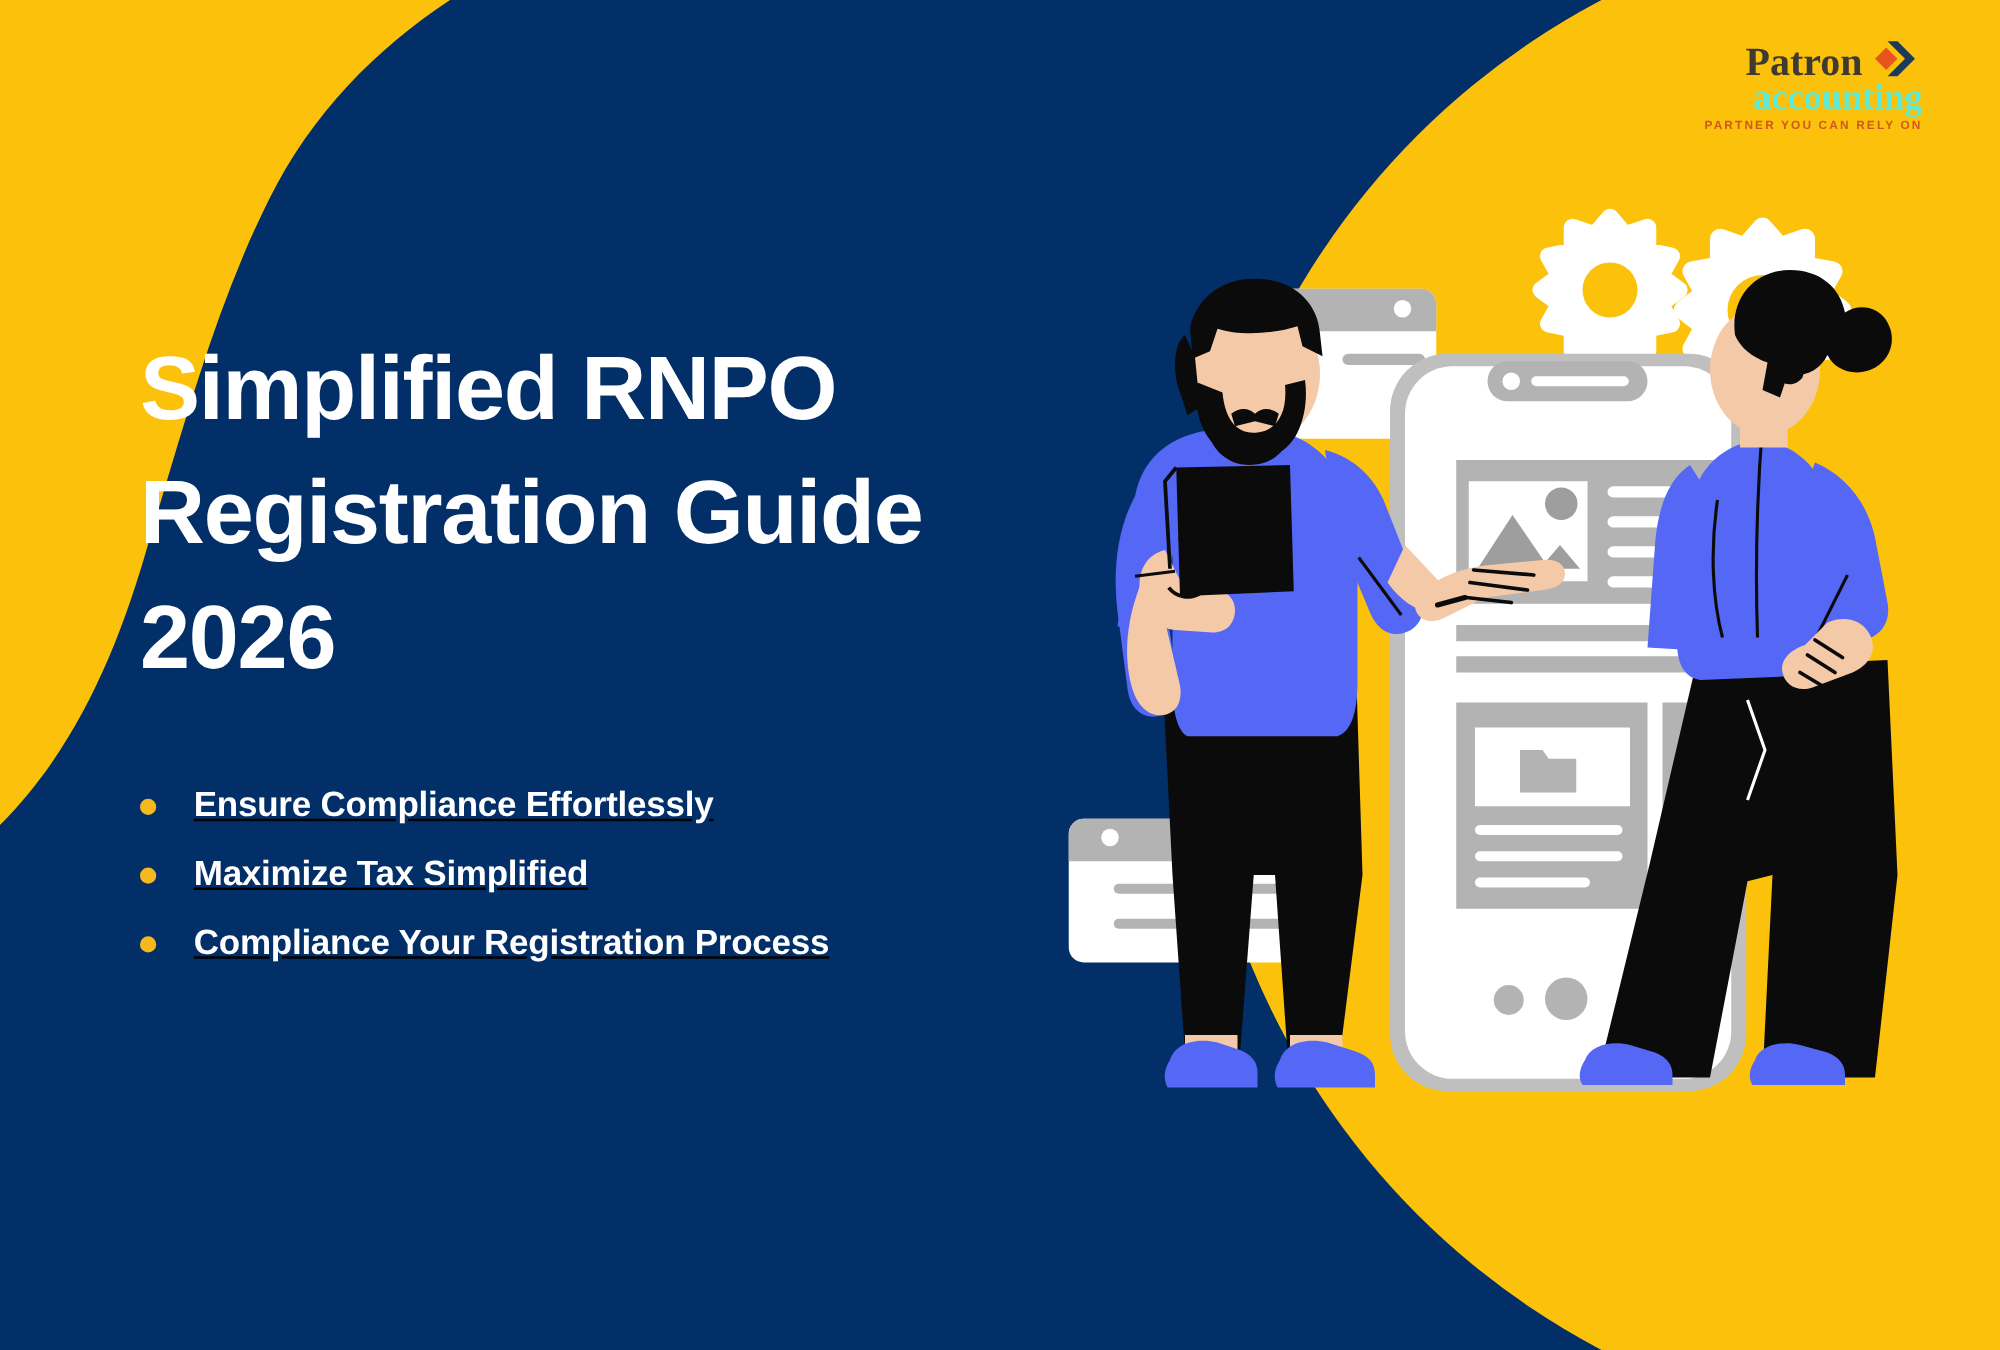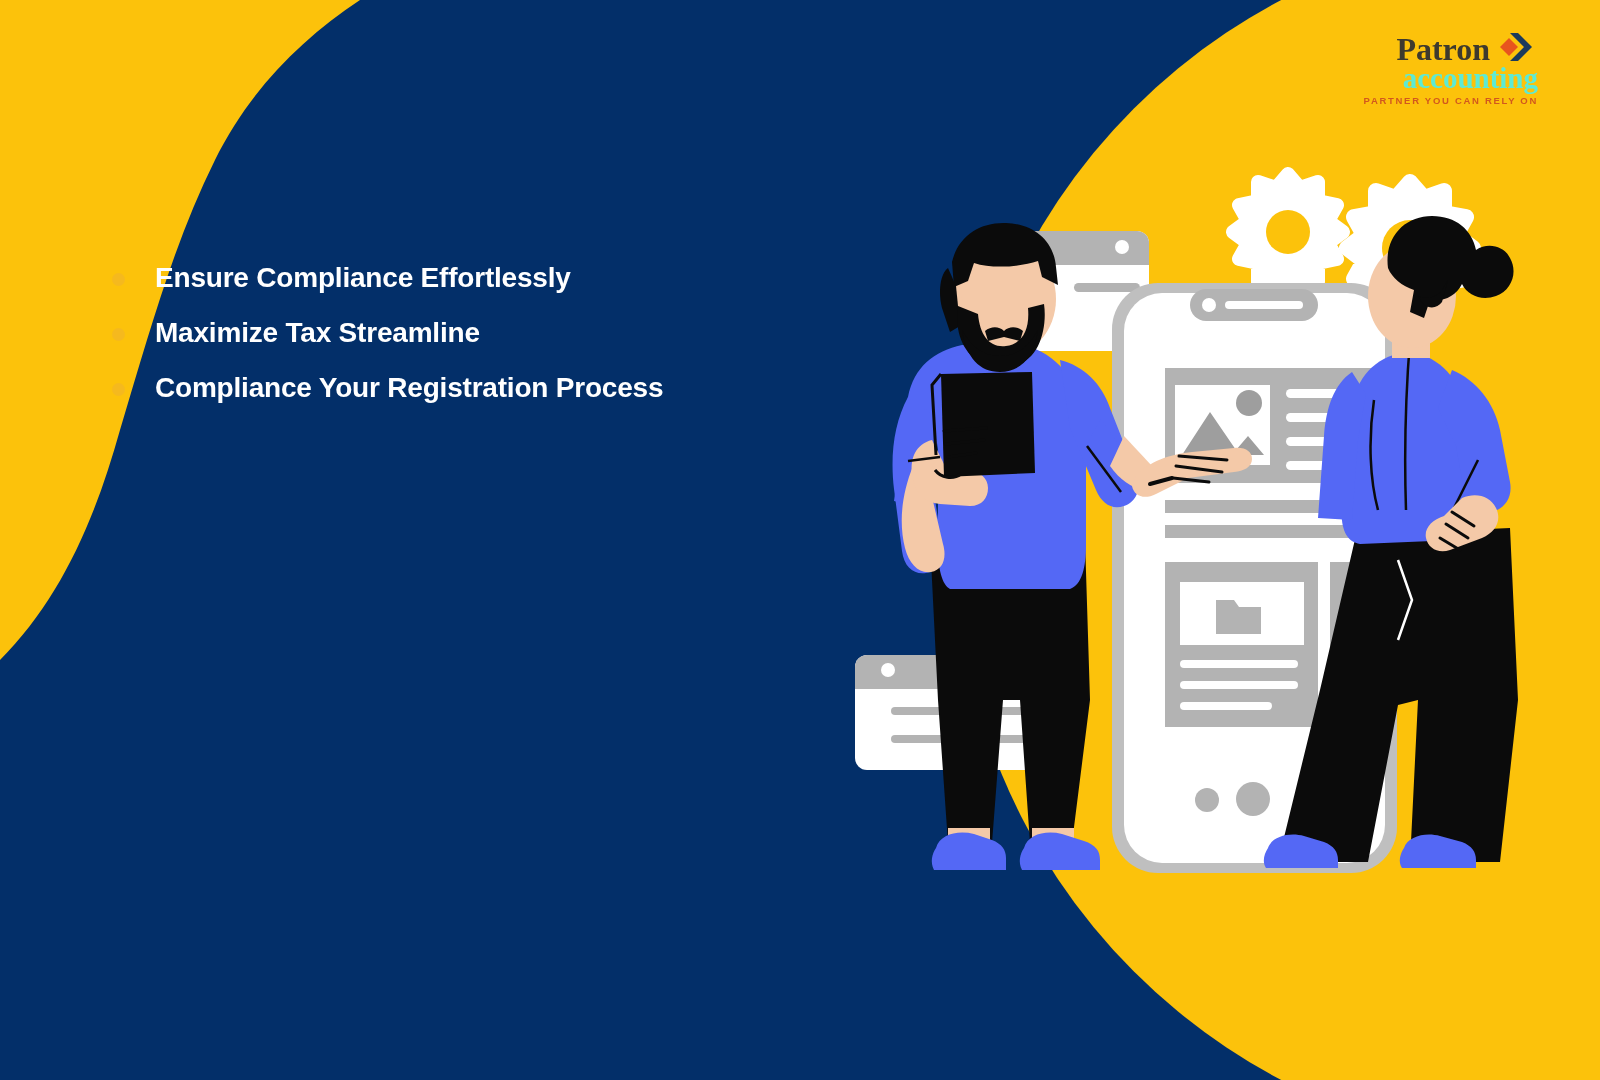--- a/index.html
+++ b/index.html
@@ -15,21 +15,21 @@
   
   .content { position:absolute; left:112px; top:262px; width:760px; z-index:20; }
   .headline {
     color:#ffffff;
     font-size:72px;
     font-weight:bold;
     line-height:1.38;
     letter-spacing:-1px;
     white-space:pre-line;
   }
-  .bullets { list-style:none; }
+  .bullets { margin-top:68px; list-style:none;text-decoration:underline; }
   .bullet-row { display:flex; align-items:center; margin-bottom:23px; }
   .bullet-dot {
     width:13px; height:13px; border-radius:50%;
     background:#F5B91E; flex:0 0 13px; margin-right:30px;
     position:relative; top:1px;
   }
   .bullet-text {
     color:#ffffff; font-size:28px; font-weight:bold; letter-spacing:-0.2px;
   }
 
@@ -214,29 +214,32 @@
         <ellipse cx="1412" cy="296" rx="44" ry="52" fill="#F4C9A8"></ellipse>
 
         <path d="M1388,268 c-4,-30 16,-52 44,-52 c24,0 40,14 44,34 c12,-8 28,-4 34,8 c8,14 2,32 -14,38 c-14,5 -28,0 -34,-12
                  c-6,12 -18,18 -32,16 l-6,18 l-14,-6 l4,-22 c-12,-4 -22,-12 -26,-22 z" fill="#0B0B0B"></path>
         <path d="M1418,296 c8,4 18,2 24,-6 l6,-10 l-6,22 c-6,8 -18,8 -24,-6 z" fill="#0B0B0B"></path>
       </g>
     </g>
   </svg>
 
   <div class="content">
+    <h1 class="headline">Simplified RNPO
+Registration Guide
+2026</h1>
 
     <ul class="bullets">
       <li class="bullet-row">
         <span class="bullet-dot"></span>
         <span class="bullet-text">Ensure Compliance Effortlessly</span>
       </li>
       <li class="bullet-row">
         <span class="bullet-dot"></span>
-        <span class="bullet-text">Maximize Tax Streamline</span>
+        <span class="bullet-text">Maximize Tax Simplified</span>
       </li>
       <li class="bullet-row">
         <span class="bullet-dot"></span>
         <span class="bullet-text">Compliance Your Registration Process</span>
       </li>
     </ul>
   </div>
 
   <div class="logo">
     <div class="logo-row">

